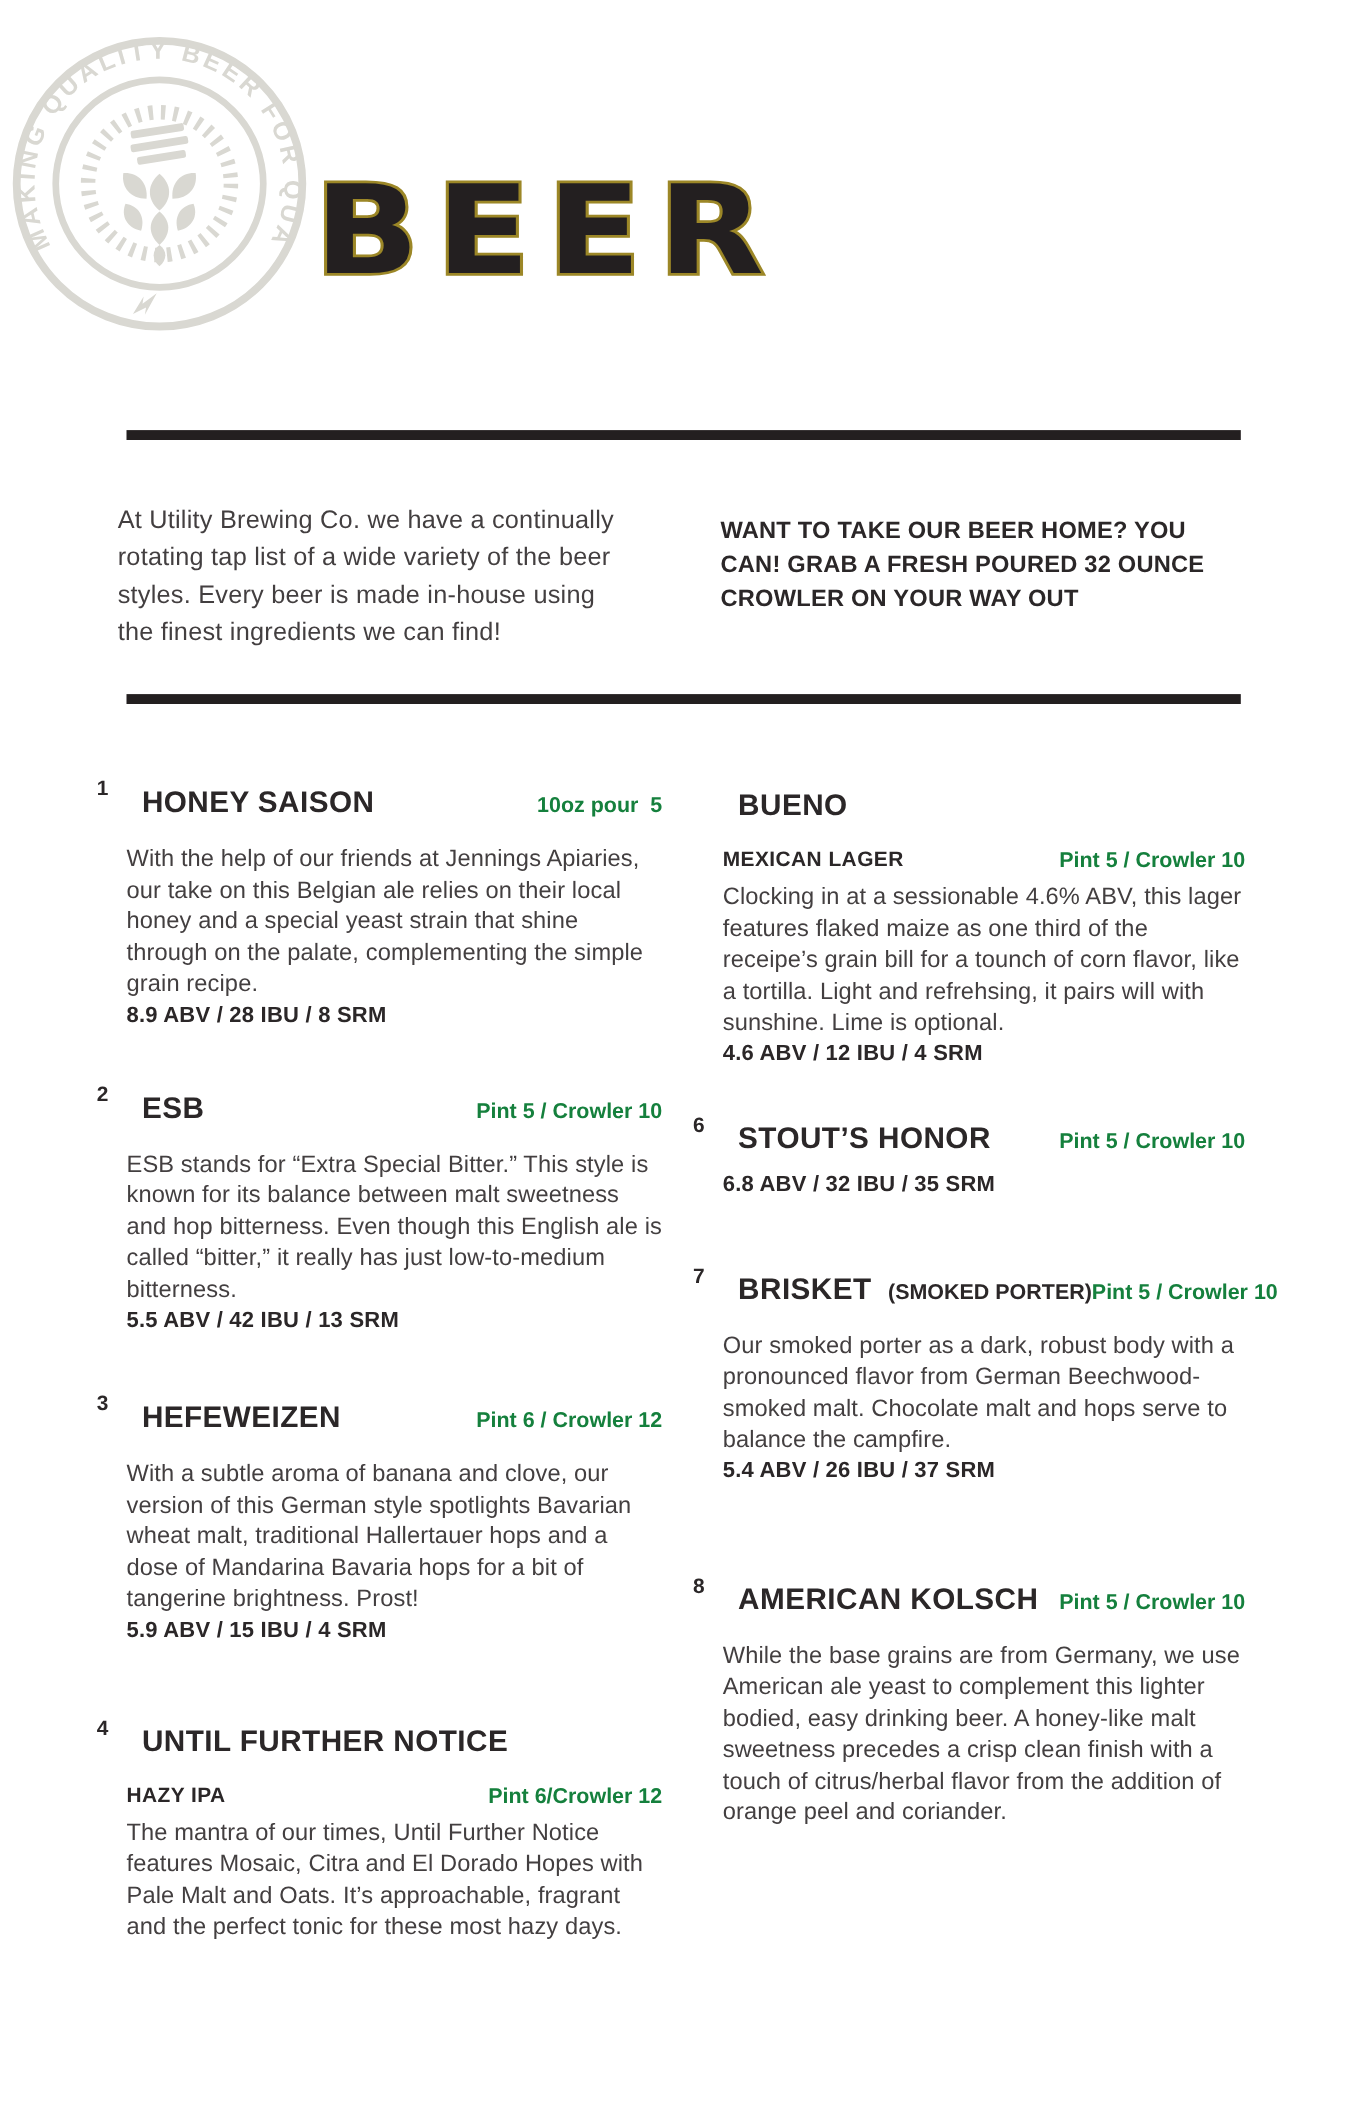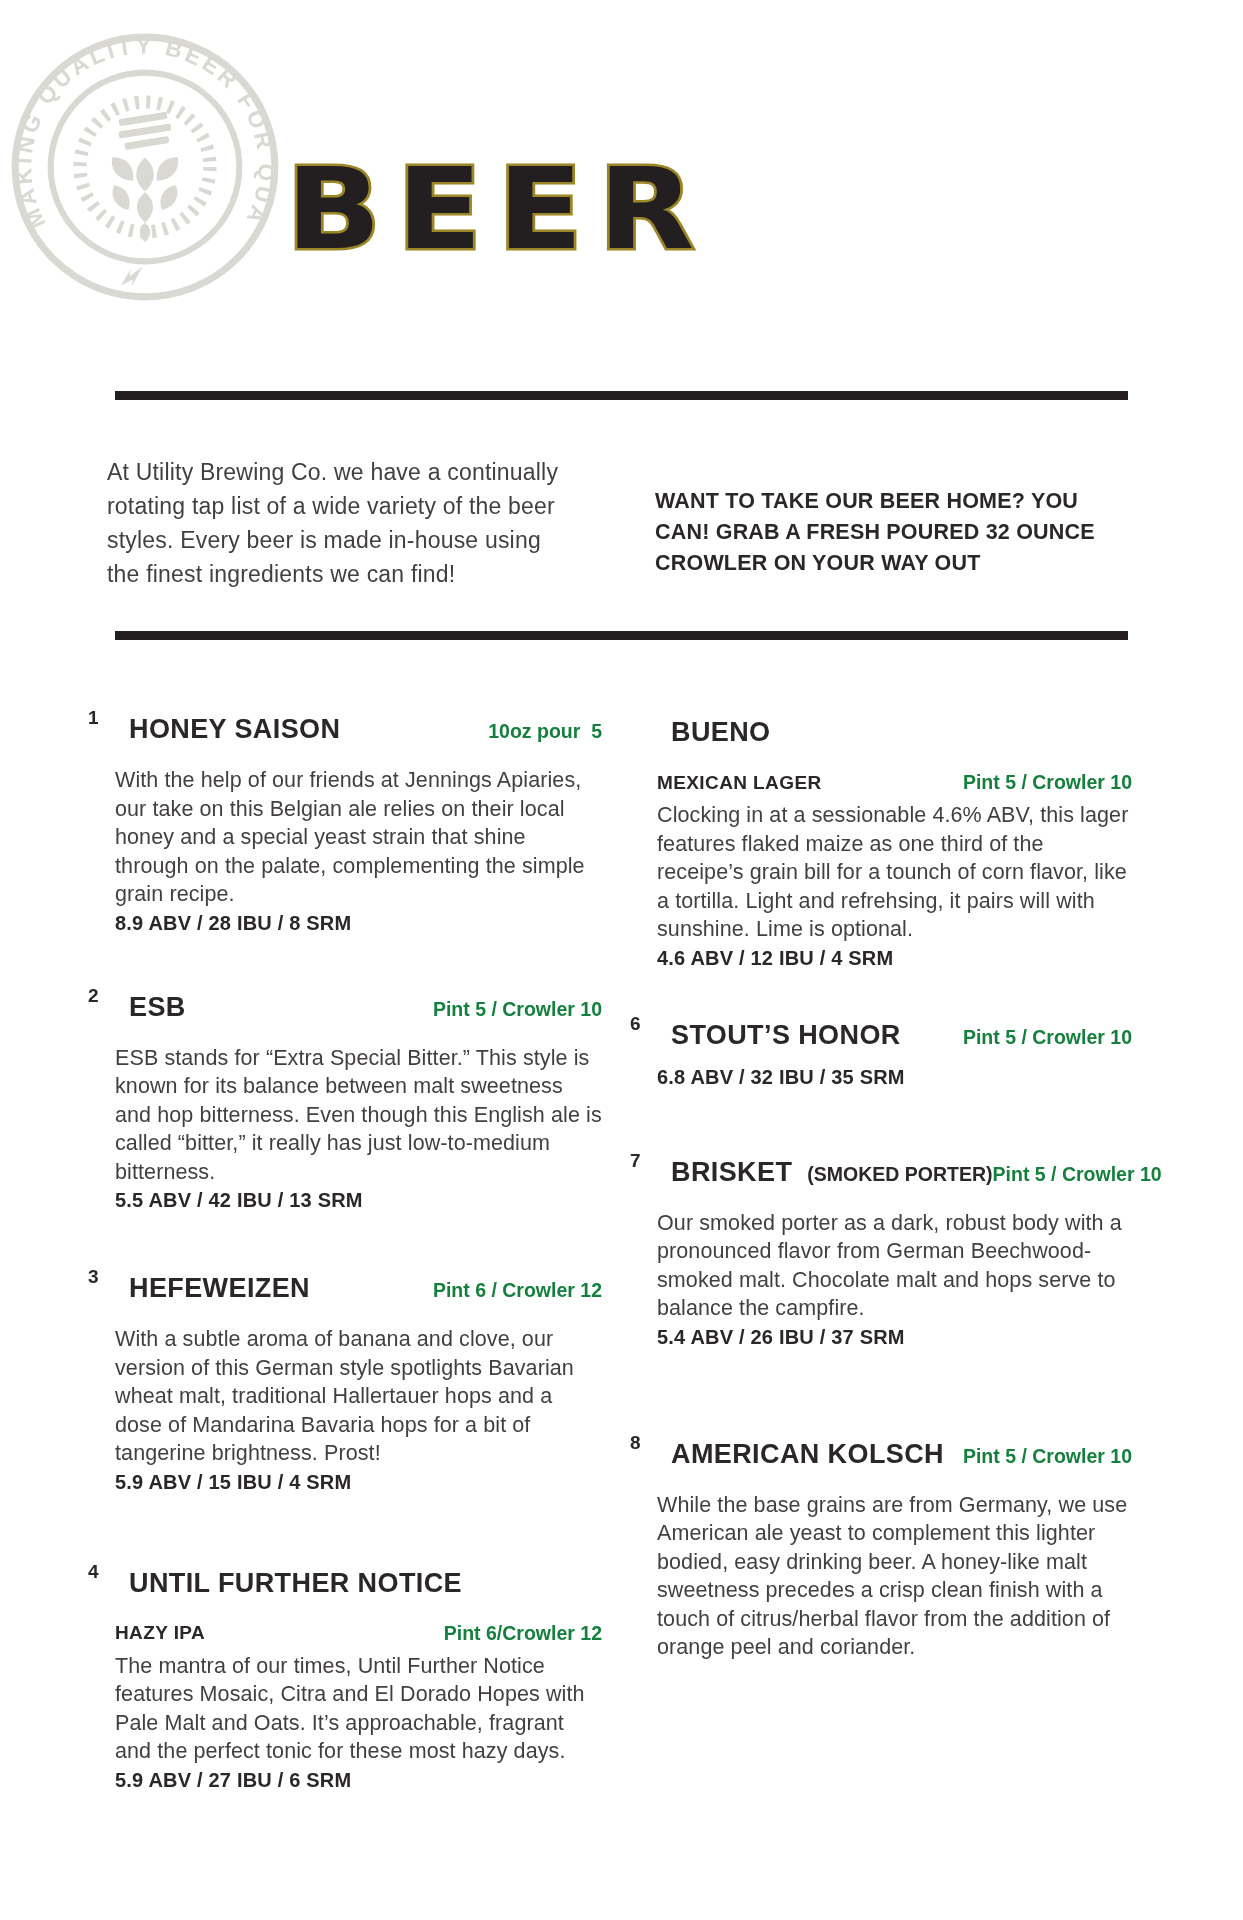--- a/index.html
+++ b/index.html
@@ -19,42 +19,42 @@
   
   .rule{position:absolute;left:115px;width:1013px;height:9px;background:#231f20;}
   .rule-top{top:391px;}
   .rule-bottom{top:631px;}
   
   .intro{
     position:absolute;left:107px;top:432px;width:462px;
     font-size:23px;line-height:34px;color:#433f40;letter-spacing:.2px;
   }
   .promo{
-    position:absolute;left:655px;top:464px;width:476px;
+    position:absolute;left:655px;top:445px;width:476px;
     font-size:21.5px;line-height:31px;font-weight:700;color:#2b2728;
     text-transform:uppercase;letter-spacing:.2px;
   }
   
   .col{position:absolute;}
   .col-left{left:88px;top:700px;width:514px;}
   .col-right{left:630px;top:703px;width:502px;}
   .item{position:relative;padding-left:27px;}
   .num{
     position:absolute;left:0;top:7px;font-size:19px;font-weight:700;color:#2b2728;
   }
   .head{display:flex;align-items:baseline;}
   .name{
     margin:14px;font-size:27px;font-weight:700;color:#2b2728;
     letter-spacing:.4px;text-transform:uppercase;white-space:pre;
   }
   .name-suffix{font-size:19.5px;font-weight:700;color:#2b2728;margin-left:1px;white-space:pre;}
   .price{
     margin-left:auto;font-size:19.5px;font-weight:700;color:#15803d;white-space:pre;
   }
-  .sub{display:flex;align-items:center;margin-top:9px;}
+  .sub{display:flex;align-items:flex-start;margin-top:9px;}
   .style{font-size:19px;font-weight:700;color:#2b2728;letter-spacing:.4px;text-transform:uppercase;}
   .desc{
     margin:7px 0 3px 0;font-size:21.5px;line-height:28.5px;color:#433f40;letter-spacing:.1px;
   }
   .stats{font-size:20px;font-weight:700;color:#2b2728;margin-top:1px;letter-spacing:.2px;white-space:pre;}
 </style>
 </head>
 <body>
 
 <svg class="stamp" viewBox="0 0 278 278" aria-hidden="true">
@@ -152,21 +152,20 @@
   <article class="item">
     <span class="num">4</span>
     <div class="head">
       <h3 class="name">UNTIL FURTHER NOTICE</h3>
     </div>
     <div class="sub">
       <span class="style">HAZY IPA</span>
       <span class="price">Pint 6/Crowler 12</span>
     </div>
     <p class="desc">The mantra of our times, Until Further Notice features Mosaic, Citra and El Dorado Hopes with Pale Malt and Oats. It’s approachable, fragrant and the perfect tonic for these most hazy days.</p>
-    <div class="stats">5.9 ABV / 27 IBU / 6 SRM</div>
   </article>
 
 </section>
 
 <section class="col col-right">
 
   <article class="item" style="margin-bottom:36px">
     <span class="num"></span>
     <div class="head">
       <h3 class="name">BUENO</h3>

